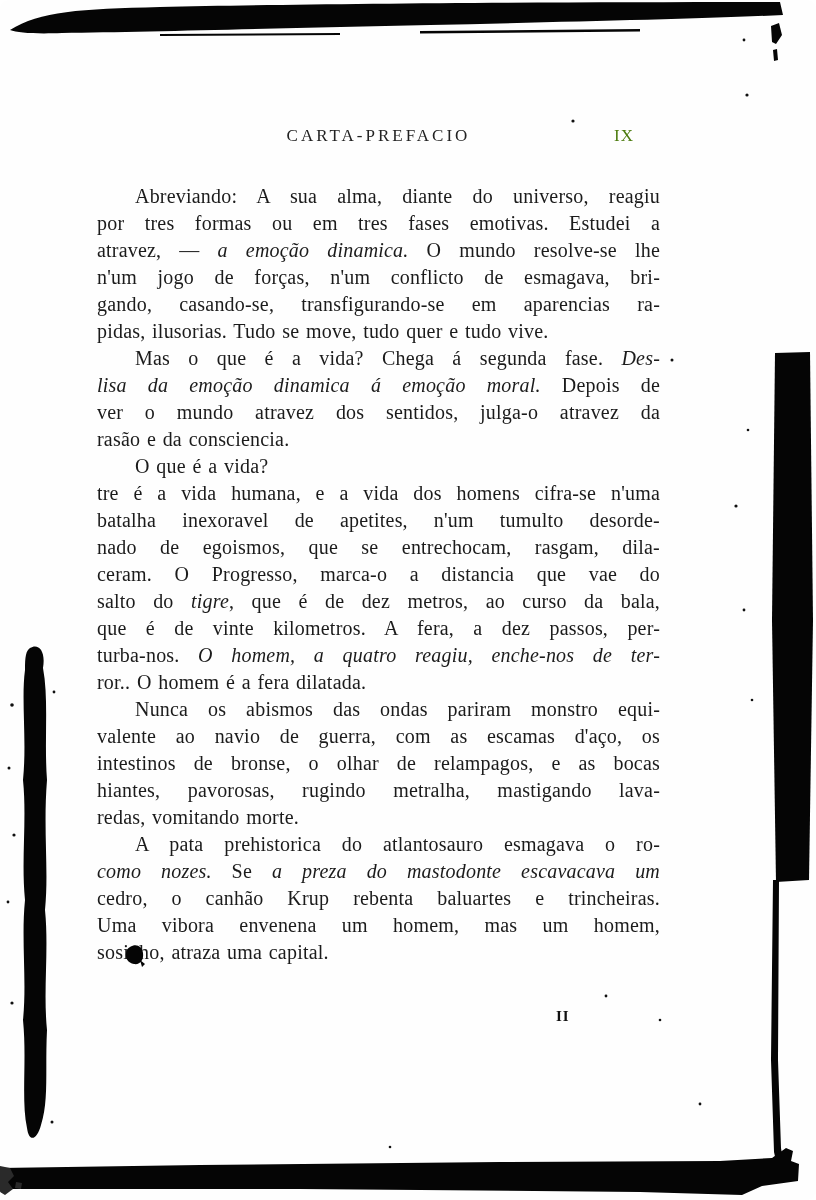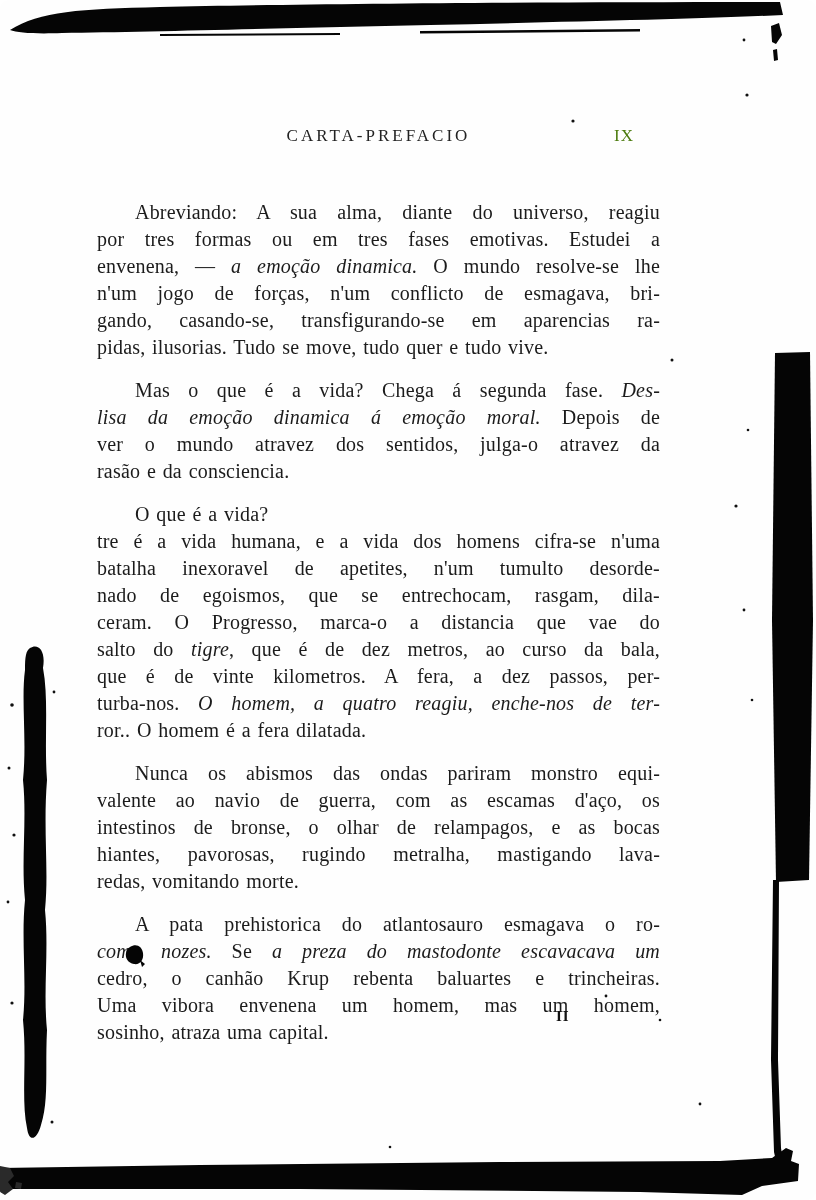--- a/index.html
+++ b/index.html
@@ -47,21 +47,21 @@
     left: 97px;
     width: 563px;
     font-size: 20px;
     line-height: 27px;
     letter-spacing: 0.2px;
     word-spacing: 1.5px;
   }
   .paragraph { margin: 0; }
   .line { height: 27px; overflow: hidden; white-space: normal; }
   .line.j { text-align: justify; text-align-last: justify; }
-  .line.indent { padding-left: 38px; margin-top: 16px; }
+  .line.indent { padding-left: 38px; }
   .line em { font-style: italic; }
 
   .signature-mark {
     position: absolute;
     left: 556px;
     top: 1008px;
     font-size: 15px;
     font-weight: bold;
     letter-spacing: 1px;
     color: #111;
@@ -80,21 +80,21 @@
 
   <div class="running-header">
     <div class="running-title">CARTA-PREFACIO</div>
     <div class="page-number">IX</div>
   </div>
 
   <div class="text-block">
       <div class="paragraph">
         <div class="line indent j"><span>Abreviando: A sua alma, diante do universo, reagiu</span></div>
         <div class="line j"><span>por tres formas ou em tres fases emotivas. Estudei a</span></div>
-        <div class="line j"><span>envenena, — </span><em>a emoção dinamica.</em><span> O mundo resolve-se lhe</span></div>
+        <div class="line j"><span>atravez, — </span><em>a emoção dinamica.</em><span> O mundo resolve-se lhe</span></div>
         <div class="line j"><span>n'um jogo de forças, n'um conflicto de esmagava, bri-</span></div>
         <div class="line j"><span>gando, casando-se, transfigurando-se em aparencias ra-</span></div>
         <div class="line"><span>pidas, ilusorias. Tudo se move, tudo quer e tudo vive.</span></div>
       </div>
       <div class="paragraph">
         <div class="line indent j"><span>Mas o que é a vida? Chega á segunda fase. </span><em>Des-</em></div>
         <div class="line j"><em>lisa da emoção dinamica á emoção moral.</em><span> Depois de</span></div>
         <div class="line j"><span>ver o mundo atravez dos sentidos, julga-o atravez da</span></div>
         <div class="line"><span>rasão e da consciencia.</span></div>
       </div>

